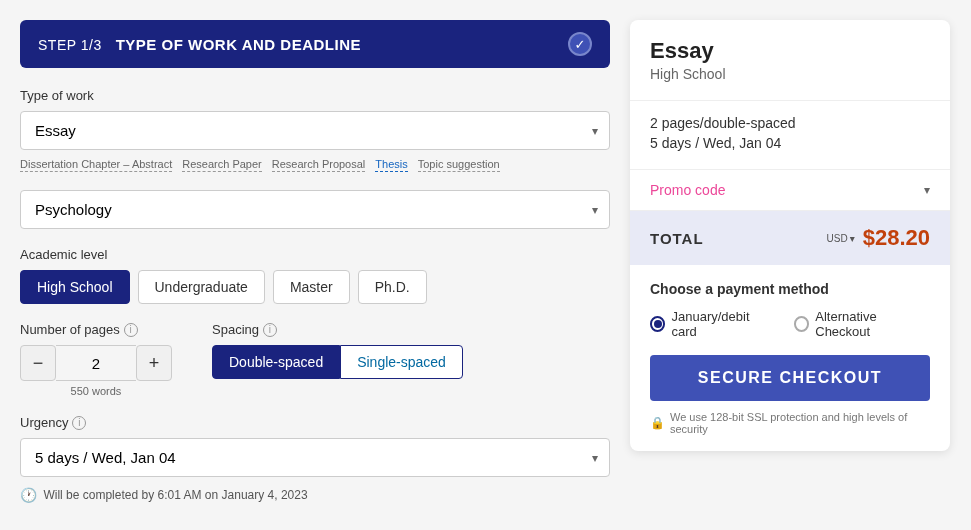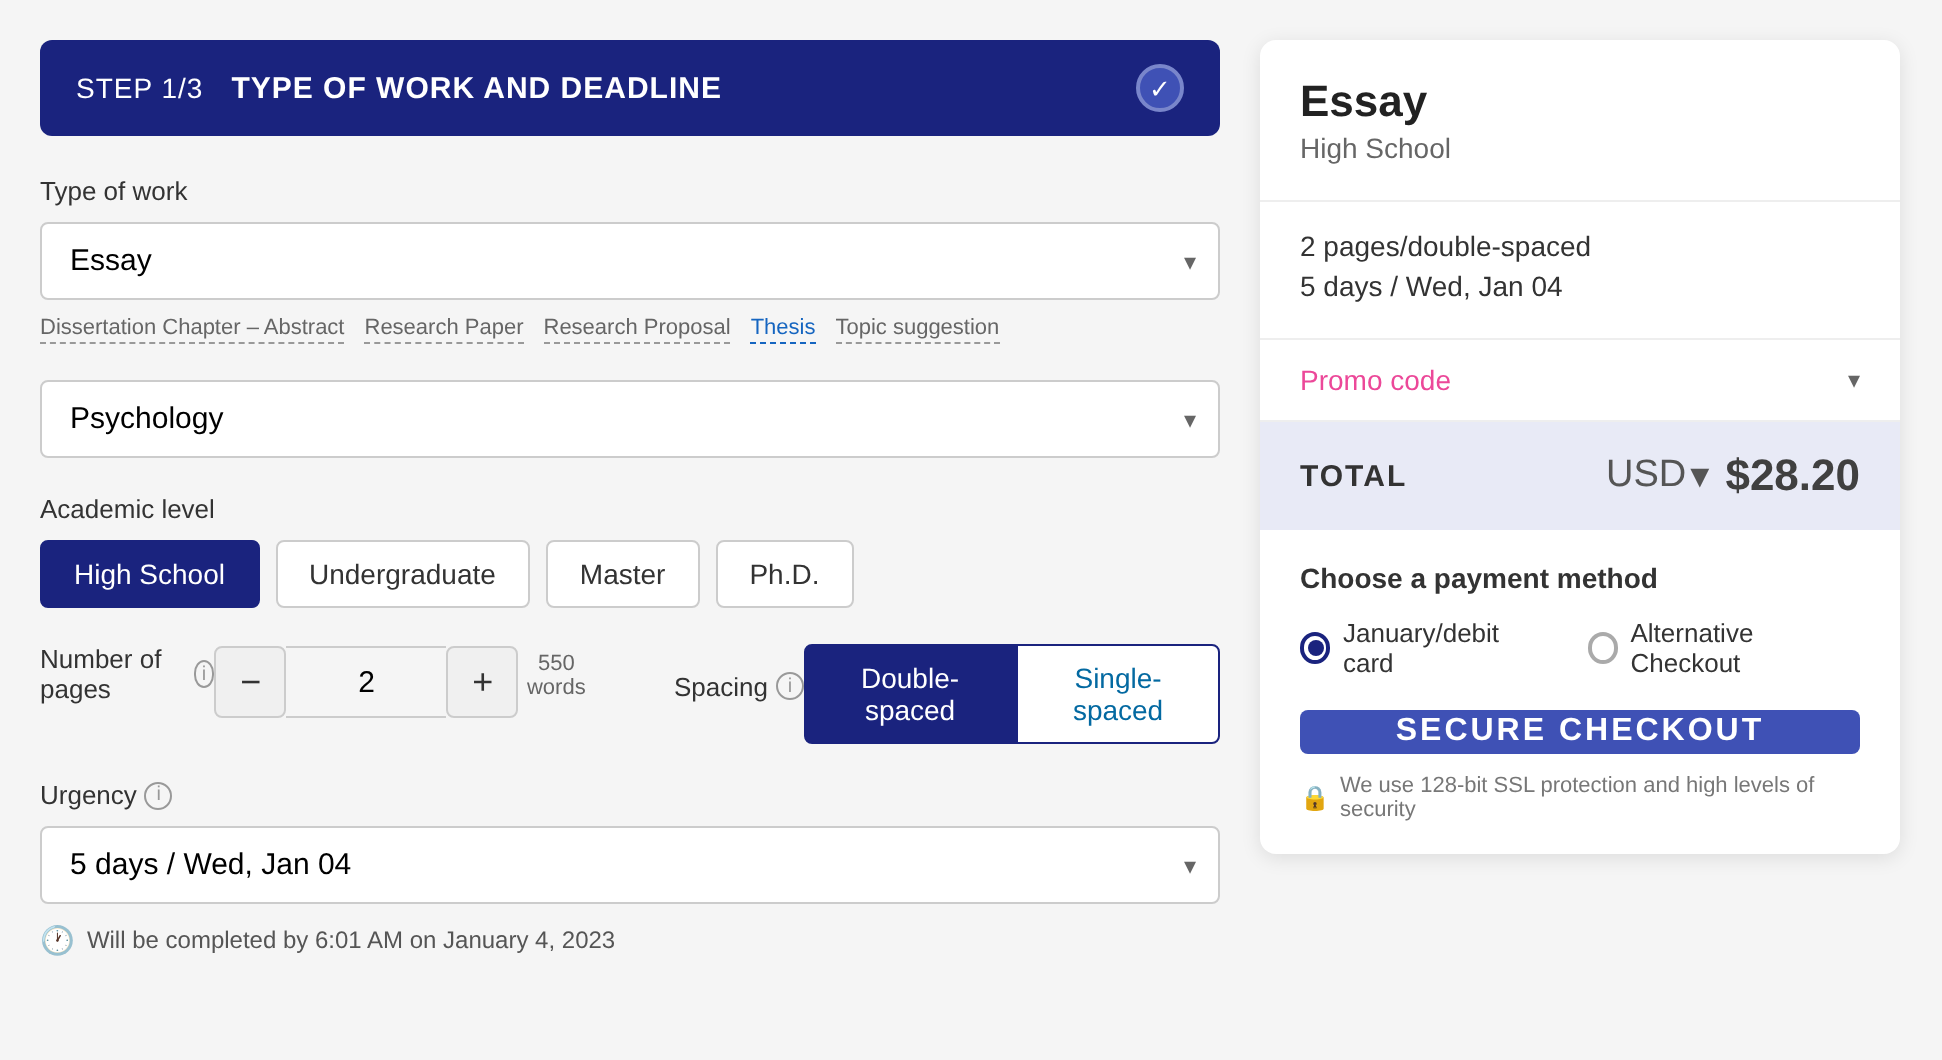--- a/index.html
+++ b/index.html
@@ -137,21 +137,21 @@
 
     .pages-spacing-row {
       display: flex;
       gap: 40px;
       margin-bottom: 18px;
       align-items: flex-start;
     }
 
     .pages-section, .spacing-section {
       display: flex;
-      flex-direction: row;
+      flex-direction: column;
     }
     .pages-label, .spacing-label {
       font-size: 13px;
       color: #333;
       margin-bottom: 8px;
       display: flex;
       align-items: center;
       gap: 4px;
     }
     .info-icon {
@@ -315,33 +315,33 @@
       font-weight: bold;
       color: #333;
       letter-spacing: 1px;
     }
     .total-right {
       display: flex;
       align-items: center;
       gap: 8px;
     }
     .currency-select {
-      font-size: 19px;
+      font-size: 10px;
       color: #555;
       background: transparent;
       border: none;
       cursor: pointer;
       display: flex;
       align-items: center;
       gap: 2px;
     }
     .total-amount {
       font-size: 22px;
       font-weight: bold;
-      color: #404040;
+      color: #c2410c;
     }
 
     .payment-section {
       padding: 16px 20px;
     }
     .payment-title {
       font-size: 14px;
       font-weight: bold;
       color: #333;
       margin-bottom: 12px;
@@ -377,21 +377,21 @@
     }
     .radio-empty {
       width: 16px;
       height: 16px;
       border-radius: 50%;
       border: 2px solid #aaa;
     }
 
     .checkout-btn {
       width: 100%;
-      padding: 2px;
+      padding: 14px;
       background: #3f51b5;
       color: white;
       border: none;
       border-radius: 4px;
       font-size: 16px;
       font-weight: bold;
       letter-spacing: 1.5px;
       cursor: pointer;
       margin-bottom: 10px;
     }

